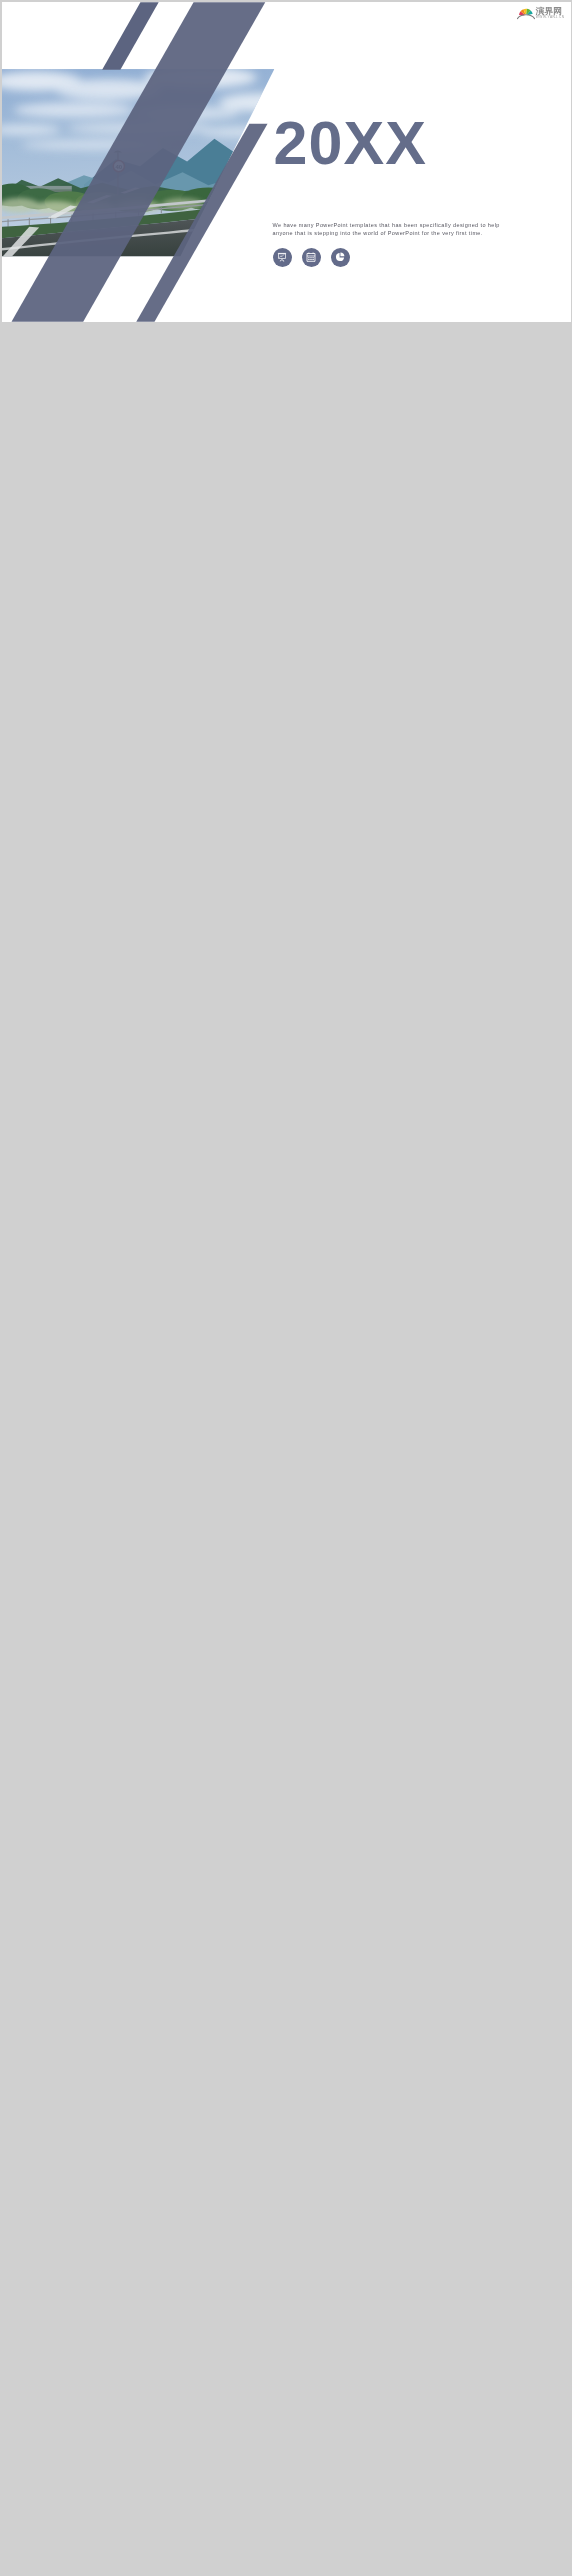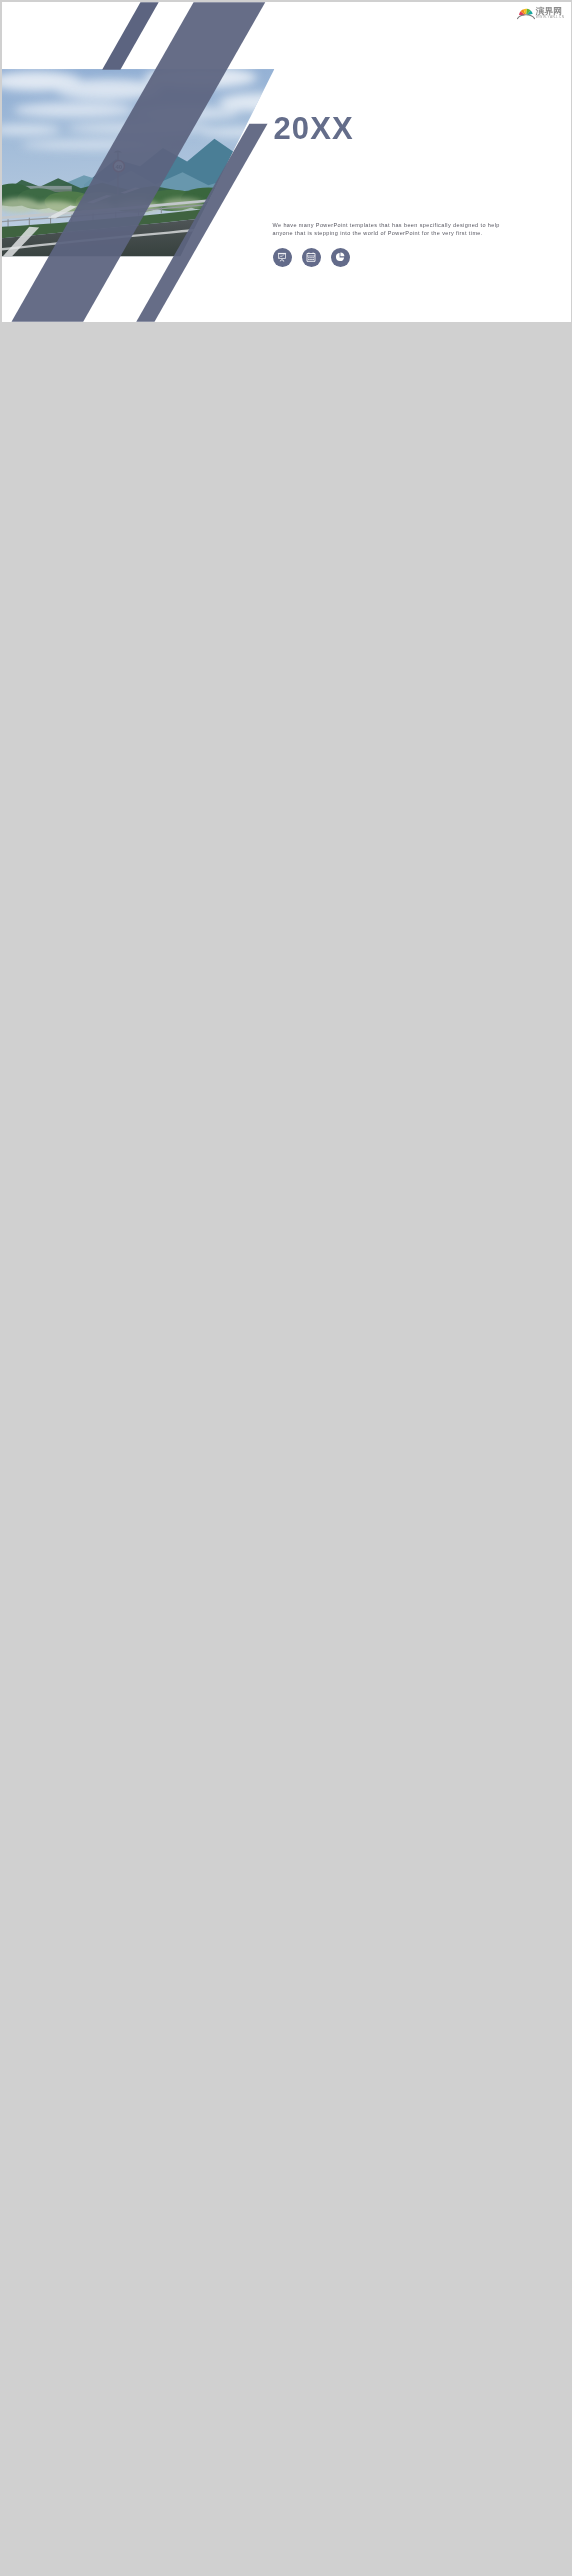--- a/index.html
+++ b/index.html
@@ -13,21 +13,21 @@
 svg{display:block}
 .sv{position:absolute;left:0;top:0}
 
 
 .logo{position:absolute;right:6px;top:3.8px;display:flex;align-items:flex-end;gap:0.8px;z-index:50}
 .logo-tx{display:flex;flex-direction:column;align-items:flex-start;line-height:1}
 .logo-cn{font-size:8.7px;font-weight:bold;color:#8a8a8a;letter-spacing:0px}
 .logo-en{font-size:3.2px;color:#9a9a9a;letter-spacing:0.5px;margin-top:0.8px}
 
 
-.cv-year{position:absolute;font-size:31px;font-weight:bold;color:#646d8a;letter-spacing:1.1px;line-height:1}
+.cv-year{position:absolute;font-size:61px;font-weight:bold;color:#646d8a;letter-spacing:1.1px;line-height:1}
 .cv-title{position:absolute;font-size:38px;font-weight:bold;color:#646d8a;letter-spacing:0px;line-height:1}
 .cv-sub{position:absolute;font-size:5.5px;color:#55555f;line-height:1.55;letter-spacing:0.4px;text-align:left;white-space:nowrap}
 .cv-ics{position:absolute;display:flex;gap:10px}
 .cv-ic{width:19px;height:19px;border-radius:50%;background:#636b8a;display:flex;align-items:center;justify-content:center}
 </style>
 </head>
 <body>
 
 <svg width="0" height="0" style="position:absolute" aria-hidden="true">
 <defs>

